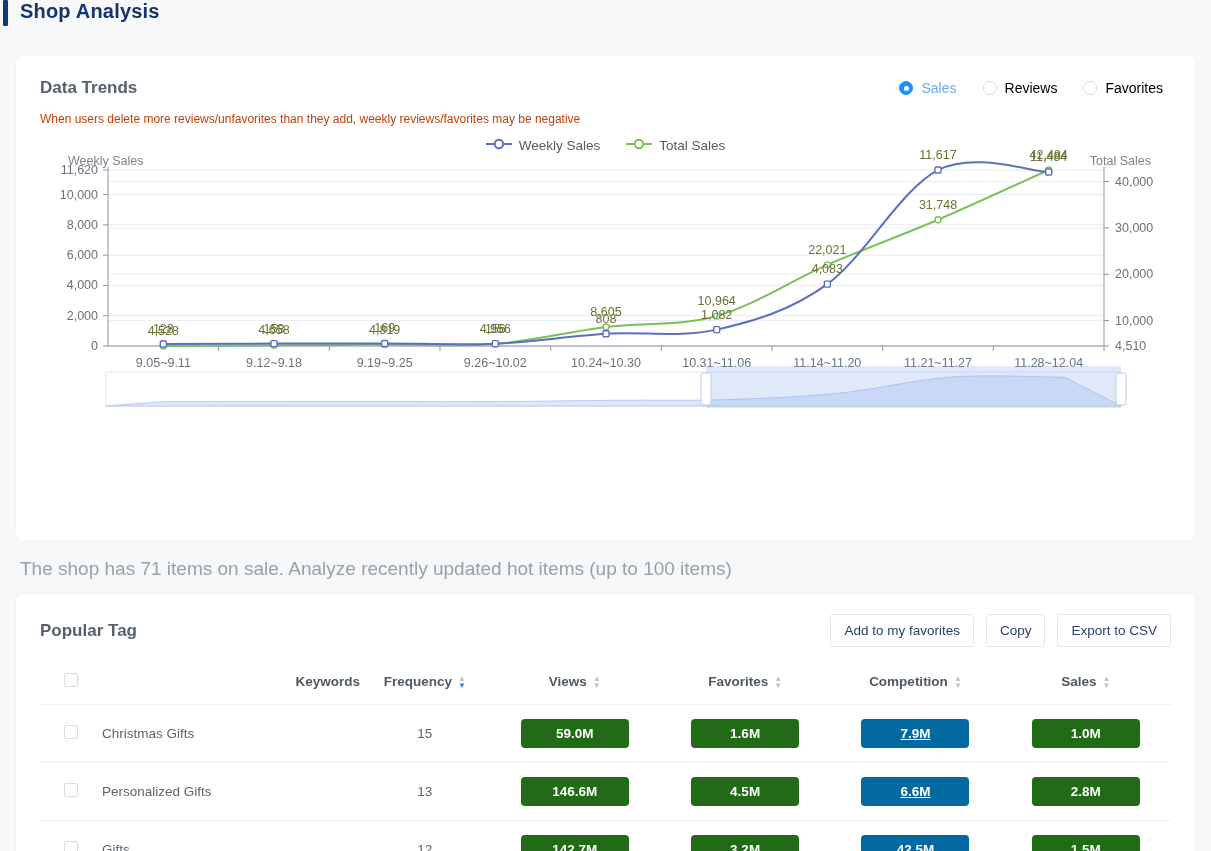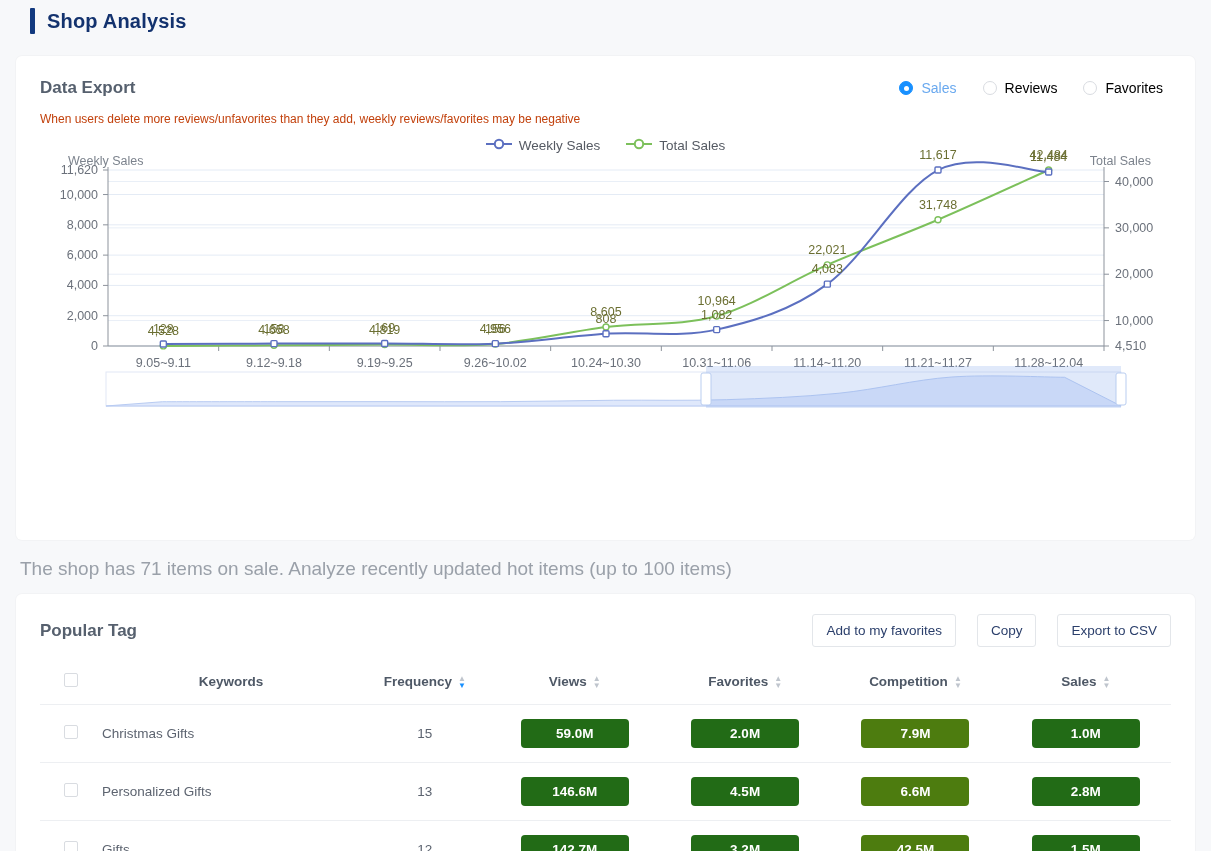--- a/index.html
+++ b/index.html
@@ -6,22 +6,22 @@
   html, body { margin:0; padding:0; }
   body {
     width:1211px; height:851px;
     background:#f7f8fa;
     font-family:"Liberation Sans", sans-serif;
     color:#3d4a5c;
     overflow:hidden;
   }
   
   .page-header{
-    display:flex; align-items:center;
-    height:42px; padding-left:30px;
+    display:flex; align-items:flex-start;
+    height:42px; padding-left:3px;
     background:#f7f8fa;
   }
   .title-bar{
     width:5px; height:26px; background:#12397f; border-radius:1px;
     margin-right:12px;
   }
   .page-title{
     font-size:20px; font-weight:bold; color:#13326e; letter-spacing:.2px;
   }
   
@@ -70,34 +70,34 @@
   .axis-name{
     position:absolute; font-size:12.5px; color:#7c838d;
   }
   .axis-name.left{ left:52px; top:24px; }
   .axis-name.right{ right:44px; top:24px; }
   
   .between-note{
     padding:18px 20px 0 20px; font-size:19px; color:#9aa0a9;
   }
   
-  .btn-row{ display:flex; gap:21px;margin-left:18px; }
+  .btn-row{ display:flex; gap:12px;margin-left:18px; }
   .btn{
     border:1px solid #e3e6ea; background:#fff; color:#2b3f6b;
     font-size:13.5px; font-family:"Liberation Sans", sans-serif;
     padding:8px 13px; border-radius:3px; cursor:pointer; white-space:nowrap;
   }
   
   table.tag-table{ width:100%; border-collapse:collapse; margin-top:16px; }
   table.tag-table th{
     font-size:13.5px; font-weight:bold; color:#4e5866;
     padding:10px 0 14px 0; text-align:center; white-space:nowrap;
   }
   table.tag-table th.c-check{ width:62px; }
-  table.tag-table th.c-kw{ width:258px; text-align:center; }
+  table.tag-table th.c-kw{ width:258px; text-align:right; }
   table.tag-table td{
     padding:14px 0; text-align:center; font-size:13.5px; color:#5d6470;
     border-top:1px solid #edeff2;
     margin-top:30px;
   }
   table.tag-table td.c-kw{ text-align:left; }
   .sort{
     display:inline-flex; flex-direction:column; margin-left:6px;
     vertical-align:middle; line-height:0;
   }
@@ -107,35 +107,35 @@
   .sort i.act{ color:#1890ff; }
   .cb{
     width:14px; height:14px; border:1px solid #d9dce1; background:#fff;
     border-radius:2px; display:inline-block; cursor:pointer;
   }
   .pill{
     display:inline-block; min-width:108px; padding:7px 16px;
     border-radius:4px; color:#fff; font-size:13.5px; font-weight:bold;
   }
   .pill.green{ background:#226b16; }
-  .pill.red{ background:#4d7c0f; }
+  .pill.red{ background:#0369a1;text-decoration:underline; }
   .tbl-head-row th{ border-bottom:1px solid #edeff2; }
 </style>
 </head>
 <body>
 
 <div class="page-header">
   <div class="title-bar"></div>
   <div class="page-title">Shop Analysis</div>
 </div>
 
 <div class="card">
 
   <div class="card-head">
-    <div class="card-title">Data Export</div>
+    <div class="card-title">Data Trends</div>
     <div class="radio-group">
       <div class="radio on">
         <span class="dot"></span>
         <span class="lbl">Sales</span>
       </div>
       <div class="radio">
         <span class="dot"></span>
         <span class="lbl">Reviews</span>
       </div>
       <div class="radio">
@@ -331,21 +331,21 @@
               </span>
         </th>
       </tr>
     </thead>
     <tbody id="tag-rows">
           <tr>
             <td><span class="cb"></span></td>
             <td class="c-kw">Christmas Gifts</td>
             <td>15</td>
             <td><span class="pill green">59.0M</span></td>
-            <td><span class="pill green">2.0M</span></td>
+            <td><span class="pill green">1.6M</span></td>
             <td><span class="pill red">7.9M</span></td>
             <td><span class="pill green">1.0M</span></td>
           </tr>
           <tr>
             <td><span class="cb"></span></td>
             <td class="c-kw">Personalized Gifts</td>
             <td>13</td>
             <td><span class="pill green">146.6M</span></td>
             <td><span class="pill green">4.5M</span></td>
             <td><span class="pill red">6.6M</span></td>

